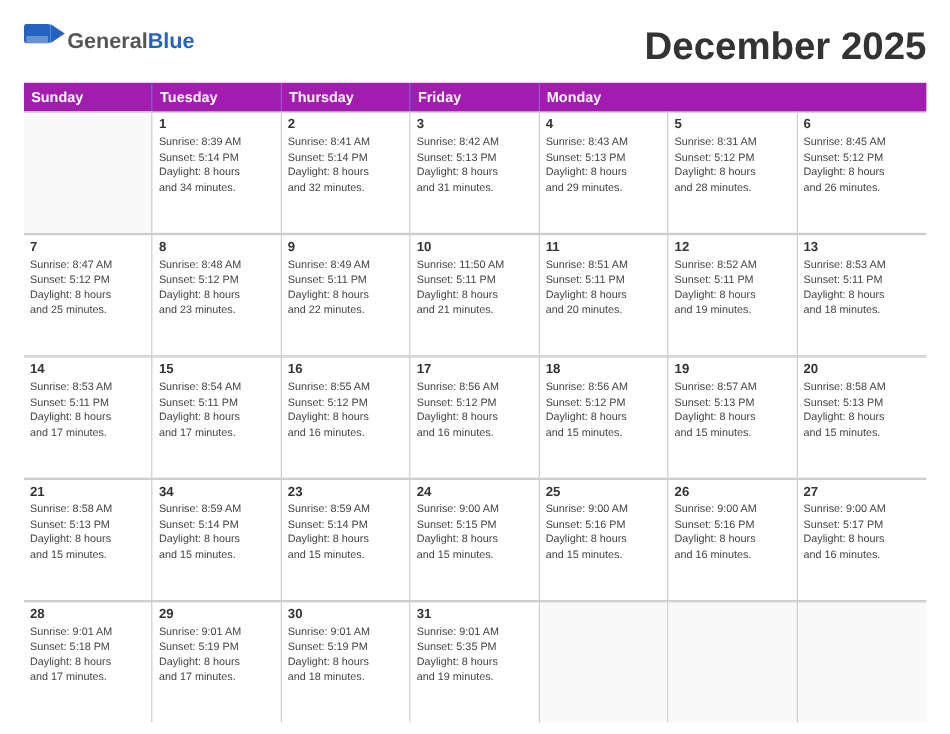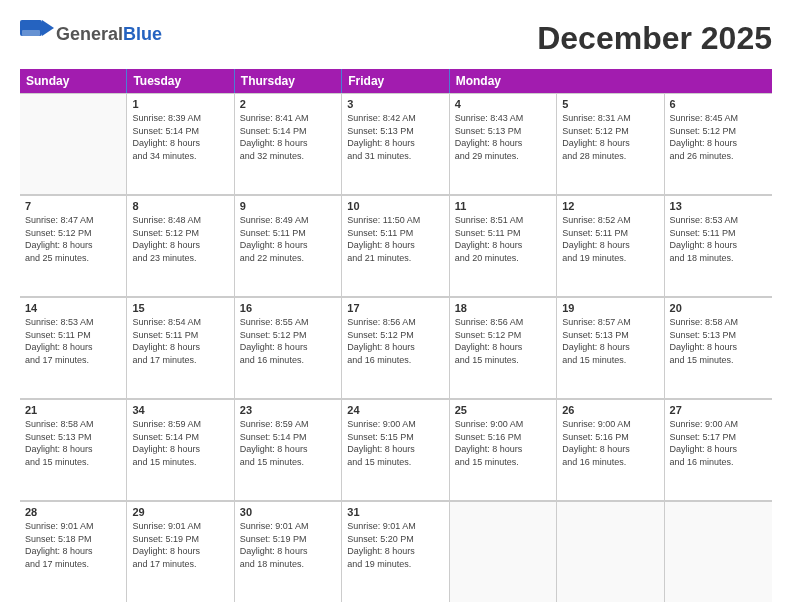--- a/index.html
+++ b/index.html
@@ -412,21 +412,21 @@
               <div>Sunrise: 9:01 AM</div>
               <div>Sunset: 5:19 PM</div>
               <div class="daylight">Daylight: 8 hours</div>
               <div>and 18 minutes.</div>
             </div>
           </div>
           <div class="cal-cell">
             <span class="day-num">31</span>
             <div class="cell-info">
               <div>Sunrise: 9:01 AM</div>
-              <div>Sunset: 5:20 PM</div>
+              <div>Sunset: 5:35 PM</div>
               <div class="daylight">Daylight: 8 hours</div>
               <div>and 19 minutes.</div>
             </div>
           </div>
           <div class="cal-cell empty"></div>
           <div class="cal-cell empty"></div>
           <div class="cal-cell empty"></div>
         </div>
       </div>
   </div>

